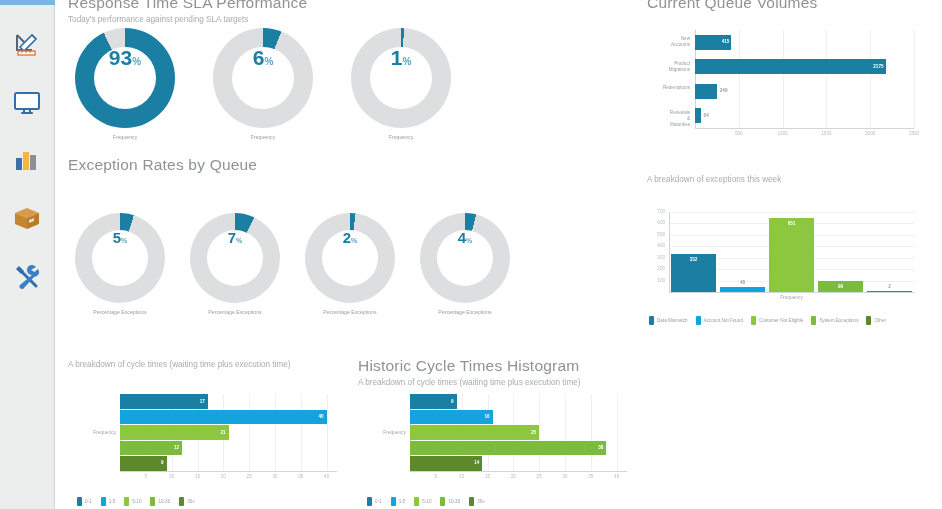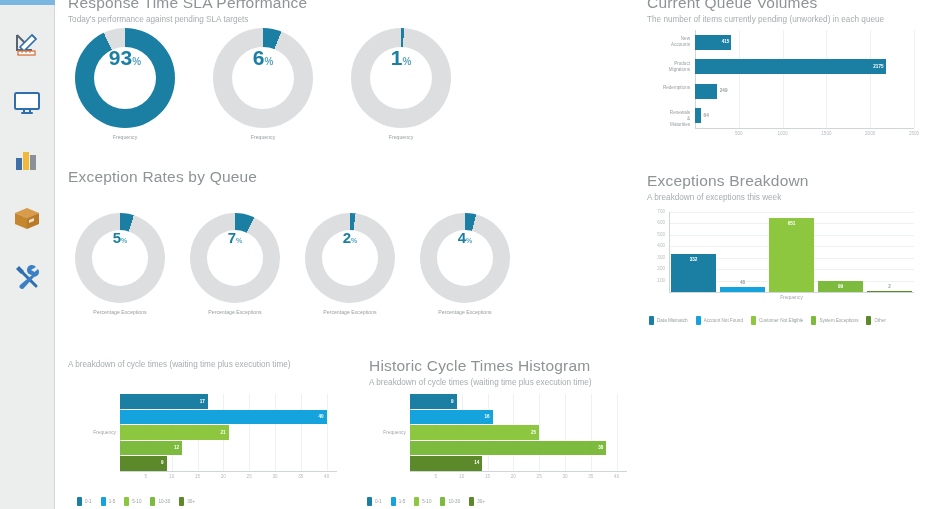--- a/index.html
+++ b/index.html
@@ -188,21 +188,21 @@
           <div class="donut" style="width:100px;height:100px;background:conic-gradient(#1b7fa3 0deg 3.6deg, #dcdedf 3.6deg 360deg);">
             <div class="hole" style="width:62px;height:62px;">
               <span class="num" style="font-size:21px;">1</span>
               <span class="pct" style="font-size:10px;">%</span>
             </div>
           </div>
           <div class="donut-label">Frequency</div>
         </div>
       </div>
 
-    <div class="panel" style="left:13px; top:168px;text-align:right;">
+    <div class="panel" style="left:13px; top:156px;text-align:right;">
       <div class="panel-title">Exception Rates by Queue</div>
     </div>
 
     <div class="donut-row" id="exc-donuts" style="left:20px; top:213px; gap:25px;">
         <div class="donut-cell">
           <div class="donut" style="width:90px;height:90px;background:conic-gradient(#1b7fa3 0deg 18deg, #dcdedf 18deg 360deg);">
             <div class="hole" style="width:56px;height:56px;">
               <span class="num" style="font-size:15px;">5</span>
               <span class="pct" style="font-size:7px;">%</span>
             </div>
@@ -233,21 +233,20 @@
               <span class="num" style="font-size:15px;">4</span>
               <span class="pct" style="font-size:7px;">%</span>
             </div>
           </div>
           <div class="donut-label">Percentage Exceptions</div>
         </div>
       </div>
 
     <div class="panel" style="left:592px; top:-6px;">
       <div class="panel-title">Current Queue Volumes</div>
-      <div class="panel-sub">The number of items currently pending (unworked) in each queue</div>
     </div>
     <div class="plot" id="plot-queue-volumes" style="left:592px; top:24px; width:275px; height:120px;">
         <div class="gridline" style="left:91.80000000000001px;top:6px;width:1px;height:98px;"></div>
         <div class="tick-x" style="left:83.80000000000001px;top:107px;width:16px;text-align:center;">500</div>
         <div class="gridline" style="left:135.60000000000002px;top:6px;width:1px;height:98px;"></div>
         <div class="tick-x" style="left:127.60000000000002px;top:107px;width:16px;text-align:center;">1000</div>
         <div class="gridline" style="left:179.4px;top:6px;width:1px;height:98px;"></div>
         <div class="tick-x" style="left:171.4px;top:107px;width:16px;text-align:center;">1500</div>
         <div class="gridline" style="left:223.20000000000002px;top:6px;width:1px;height:98px;"></div>
         <div class="tick-x" style="left:215.20000000000002px;top:107px;width:16px;text-align:center;">2000</div>
@@ -267,21 +266,20 @@
         <div class="bar-val dark" style="left:72.8124px;top:64.25px;width:20px;text-align:left;">249</div>
         <div class="cat-label" style="left:0px;top:61.25px;width:43px;">Redemptions</div>
         <div class="bar" style="left:48px;top:84.155px;width:5.6064px;height:15.19px;background:#1b7fa3;"></div>
         <div class="bar-val dark" style="left:56.6064px;top:88.75px;width:20px;text-align:left;">64</div>
         <div class="cat-label" style="left:0px;top:85.75px;width:43px;">Renewals
 &amp;
 Maturities</div>
       </div>
 
     <div class="panel" style="left:592px; top:172px;">
-      <div class="panel-title">Exceptions Breakdown</div>
       <div class="panel-sub">A breakdown of exceptions this week</div>
     </div>
     <div class="plot" id="plot-exceptions-breakdown" style="left:592px; top:206px; width:275px; height:100px;">
         <div class="gridline" style="left:22px;top:74.57142857142857px;width:245px;height:1px;"></div>
         <div class="tick-y" style="left:0px;top:71.57142857142857px;width:18px;text-align:right;">100</div>
         <div class="gridline" style="left:22px;top:63.142857142857146px;width:245px;height:1px;"></div>
         <div class="tick-y" style="left:0px;top:60.142857142857146px;width:18px;text-align:right;">200</div>
         <div class="gridline" style="left:22px;top:51.714285714285715px;width:245px;height:1px;"></div>
         <div class="tick-y" style="left:0px;top:48.714285714285715px;width:18px;text-align:right;">300</div>
         <div class="gridline" style="left:22px;top:40.28571428571429px;width:245px;height:1px;"></div>
@@ -379,21 +377,21 @@
         <div class="legend-item">
           <span class="legend-swatch" style="background:#7cbb3e;"></span>
           <span class="legend-text">10-30</span>
         </div>
         <div class="legend-item">
           <span class="legend-swatch" style="background:#5c8a2a;"></span>
           <span class="legend-text">30+</span>
         </div>
       </div>
 
-    <div class="panel" style="left:314px; top:357px;">
+    <div class="panel" style="left:303px; top:357px;">
       <div class="panel-title">Historic Cycle Times Histogram</div>
       <div class="panel-sub">A breakdown of cycle times (waiting time plus execution time)</div>
     </div>
     <div class="plot" id="plot-historic-histogram" style="left:303px; top:390px; width:275px; height:95px;">
         <div class="gridline" style="left:77.83333333333333px;top:4px;width:1px;height:77px;"></div>
         <div class="tick-x" style="left:69.83333333333333px;top:84px;width:16px;text-align:center;">5</div>
         <div class="gridline" style="left:103.66666666666666px;top:4px;width:1px;height:77px;"></div>
         <div class="tick-x" style="left:95.66666666666666px;top:84px;width:16px;text-align:center;">10</div>
         <div class="gridline" style="left:129.5px;top:4px;width:1px;height:77px;"></div>
         <div class="tick-x" style="left:121.5px;top:84px;width:16px;text-align:center;">15</div>

